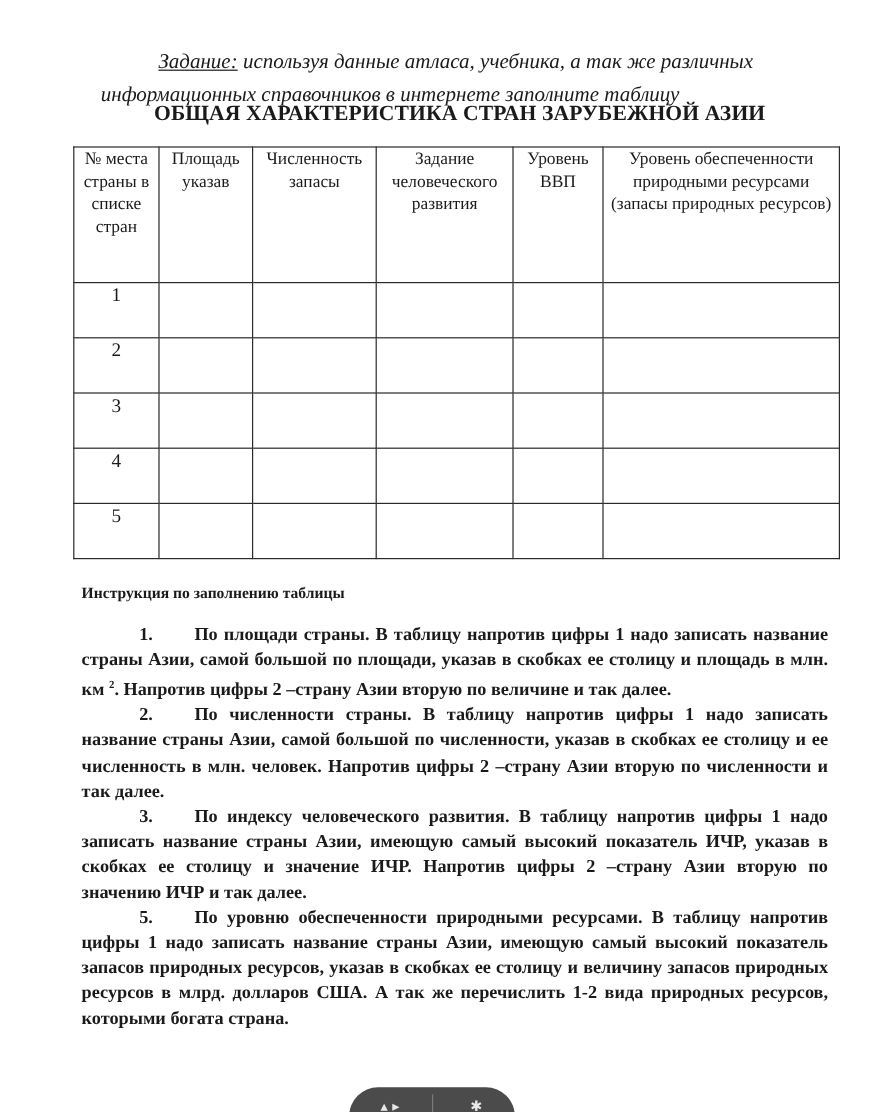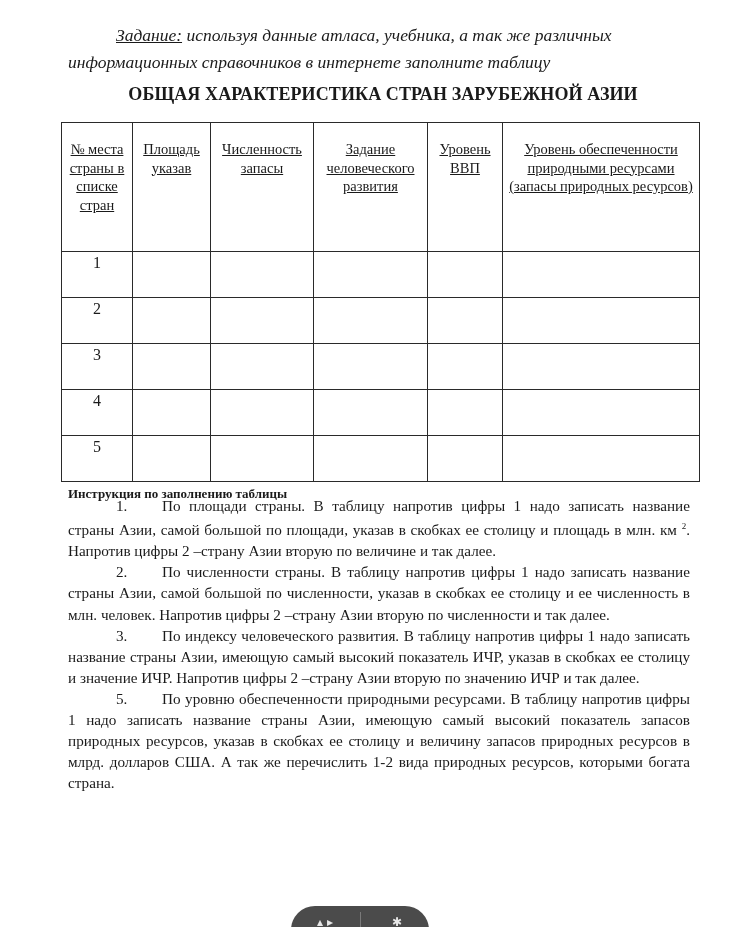--- a/index.html
+++ b/index.html
@@ -3,45 +3,45 @@
 <meta charset="utf-8">
 <style>
   html, body { margin: 0; padding: 0; background: #ffffff; }
   body {
     width: 742px; height: 927px; overflow: hidden; position: relative;
     font-family: "Liberation Serif", "DejaVu Serif", serif; color: #1a1a1a;
   }
   .task {
     position: absolute; left: 68px; top: 22px; width: 600px;
     font-style: italic; font-size: 17.5px; line-height: 27px;
-    text-indent: 48px; margin: 0;
+    text-indent: 48px; margin: 16px;
   }
   .task .lead { text-decoration: underline; }
   .doc-title {
     position: absolute; left: 0; width: 742px; top: 84px;
     text-align: center; font-size: 18px; letter-spacing: 0.1px; margin: 0; padding-left: 12px;
   }
   table.grid {
     position: absolute; left: 61px; top: 122px;
     border-collapse: collapse; table-layout: fixed; width: 638px;
     font-size: 14.5px; line-height: 18.5px;
   }
   table.grid th, table.grid td {
     border: 1.3px solid #2a2a2a; padding: 0; vertical-align: top;
     text-align: center; font-weight: normal;
   }
-  table.grid th { height: 111px; padding-top: 17px; text-decoration: underline; }
+  table.grid th { height: 111px; padding-top: 1px; }
   table.grid td { height: 43px; font-size: 16px; padding-top: 2px; }
   .instr-title {
     position: absolute; left: 68px; top: 486px; margin: 0;
     font-weight: bold; font-size: 13px;
   }
   .instr {
-    position: absolute; left: 68px; top: 495px; width: 622px;
-    font-size: 15.2px; line-height: 21.1px; text-align: justify;
+    position: absolute; left: 68px; top: 518px; width: 622px;
+    font-size: 15.2px; line-height: 21.1px; text-align: justify; font-weight: bold;
   }
   .instr p { margin: 0; text-indent: 48px; text-align: justify; }
   .instr .num { display: inline-block; width: 46px; text-indent: 0; }
   .pill {
     position: absolute; left: 291px; top: 906px; width: 138px; height: 50px;
     background: #4b4b4b; border-radius: 24px; overflow: hidden;
   }
   .pill .divider {
     position: absolute; left: 69px; top: 6px; width: 1px; height: 30px; background: #7a7a7a;
   }

